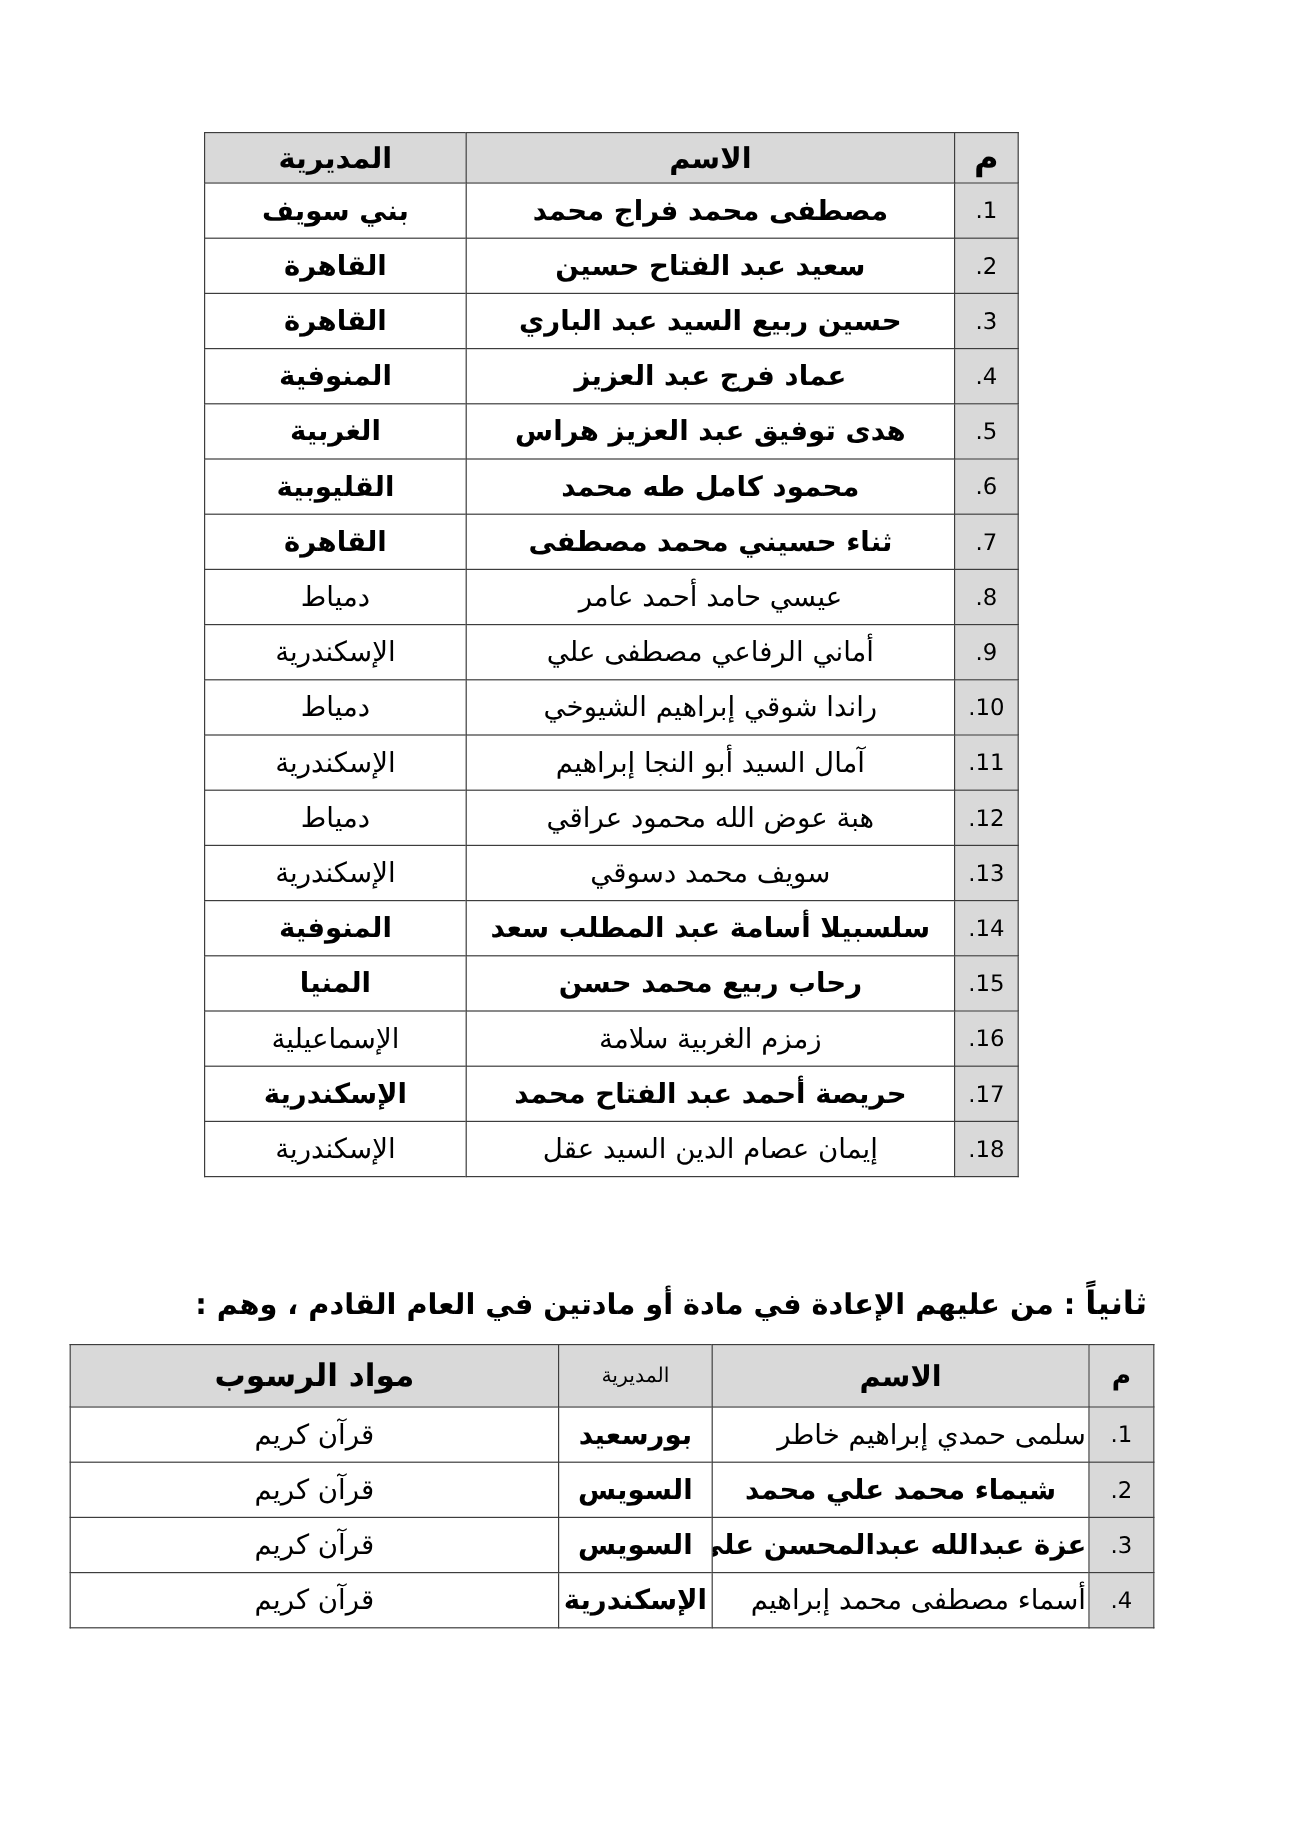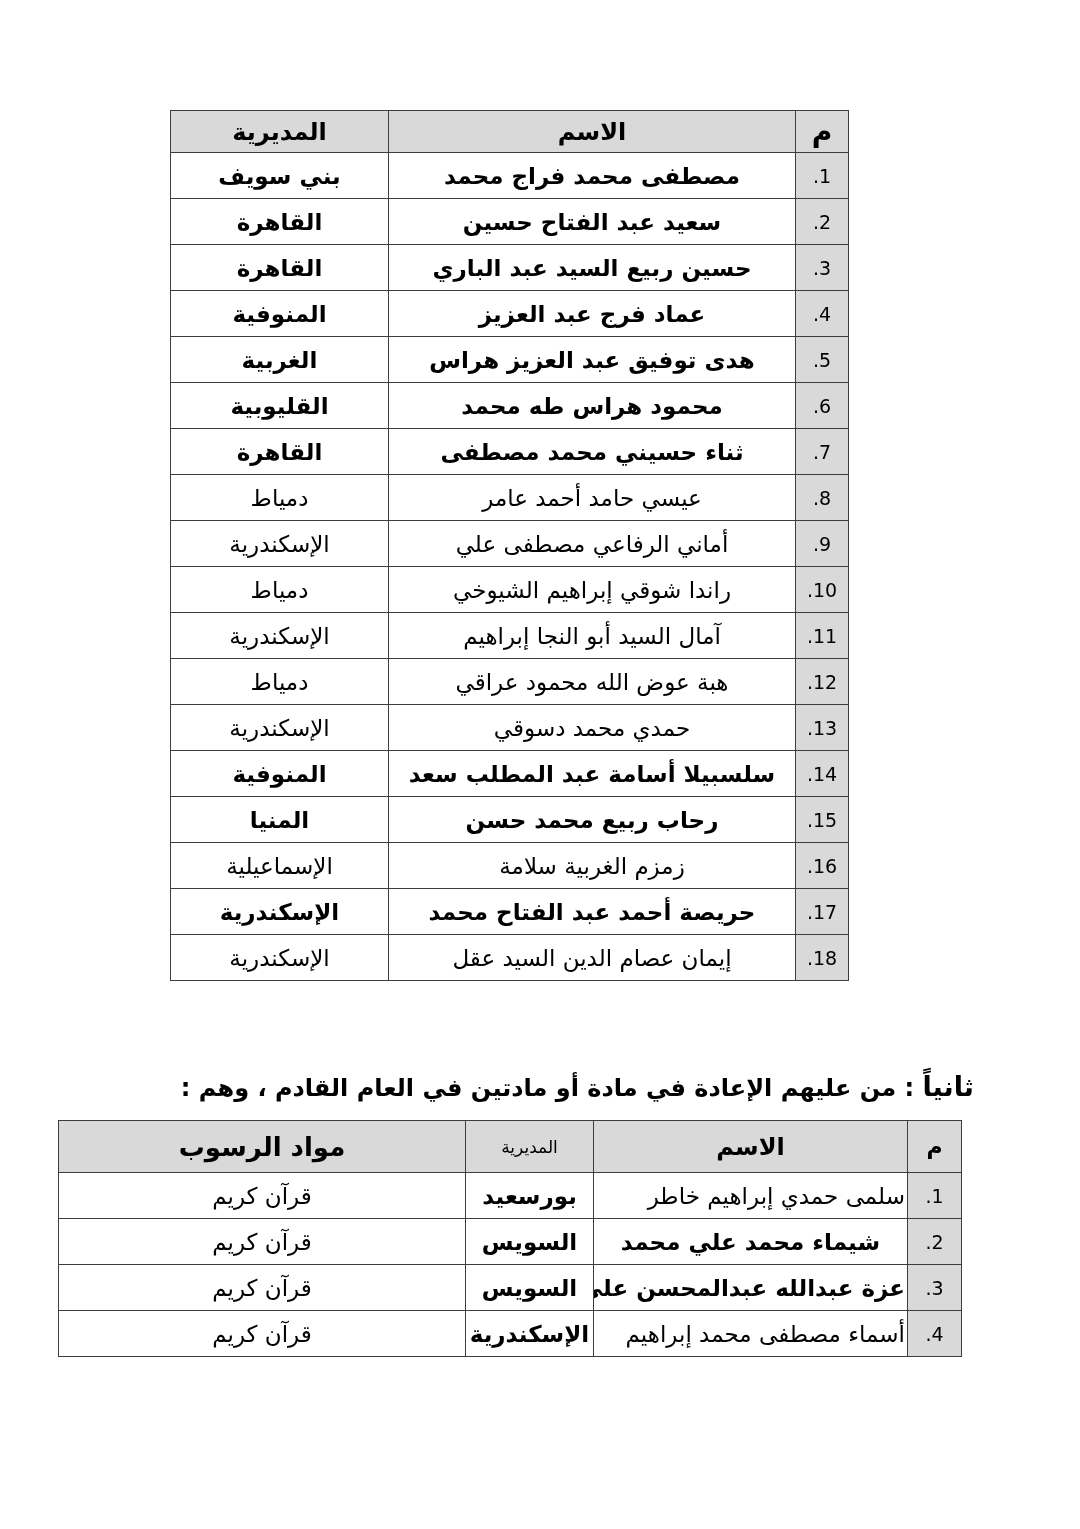--- a/index.html
+++ b/index.html
@@ -52,21 +52,21 @@
     font-weight:normal;
   }
   
   tr.light td.c-name, tr.light td.c-dir, tr.light td.c-subj{font-weight:normal;}
   .t2 tr td.c-dir{font-weight:bold;}
   .t2 tr.light td.c-name{font-weight:normal;text-align:right;}
   
   .heading{
     position:absolute;
     top:1071px;
-    right:106px;
+    right:124px;
     direction:rtl;
     white-space:nowrap;
   }
   .heading .hlabel{font-size:27px;font-weight:bold;}
   .heading .htext{font-size:24px;font-weight:bold;}
 </style>
 </head>
 <body>
 
 <table class="t1" dir="rtl">
@@ -103,21 +103,21 @@
     <td class="c-name">عماد فرج عبد العزيز</td>
     <td class="c-dir">المنوفية</td>
   </tr>
       <tr>
     <td class="c-num">.5</td>
     <td class="c-name">هدى توفيق عبد العزيز هراس</td>
     <td class="c-dir">الغربية</td>
   </tr>
       <tr>
     <td class="c-num">.6</td>
-    <td class="c-name">محمود هراس طه محمد</td>
+    <td class="c-name">محمود كامل طه محمد</td>
     <td class="c-dir">القليوبية</td>
   </tr>
       <tr>
     <td class="c-num">.7</td>
     <td class="c-name">ثناء حسيني محمد مصطفى</td>
     <td class="c-dir">القاهرة</td>
   </tr>
       <tr class="light">
     <td class="c-num">.8</td>
     <td class="c-name">عيسي حامد أحمد عامر</td>
@@ -138,21 +138,21 @@
     <td class="c-name">آمال السيد أبو النجا إبراهيم</td>
     <td class="c-dir">الإسكندرية</td>
   </tr>
       <tr class="light">
     <td class="c-num">.12</td>
     <td class="c-name">هبة عوض الله محمود عراقي</td>
     <td class="c-dir">دمياط</td>
   </tr>
       <tr class="light">
     <td class="c-num">.13</td>
-    <td class="c-name">حمدي محمد دسوقي</td>
+    <td class="c-name">سويف محمد دسوقي</td>
     <td class="c-dir">الإسكندرية</td>
   </tr>
       <tr>
     <td class="c-num">.14</td>
     <td class="c-name">سلسبيلا أسامة عبد المطلب سعد</td>
     <td class="c-dir">المنوفية</td>
   </tr>
       <tr>
     <td class="c-num">.15</td>
     <td class="c-name">رحاب ربيع محمد حسن</td>

